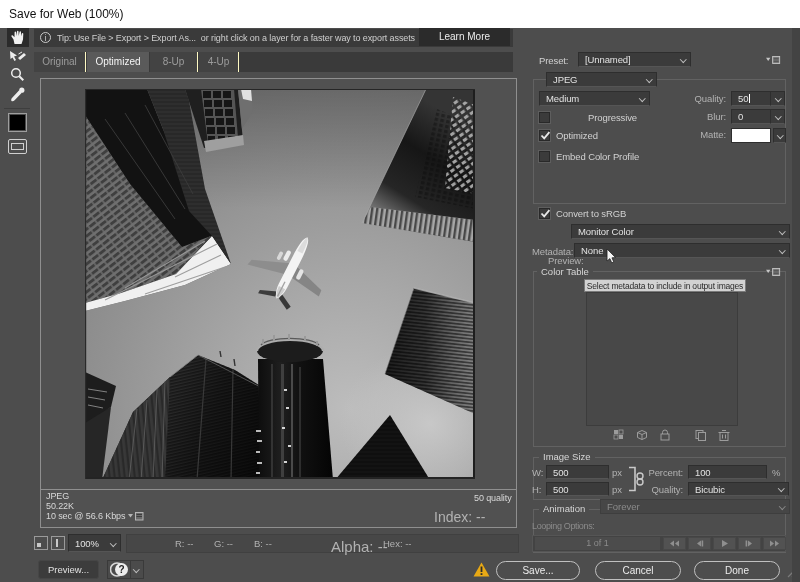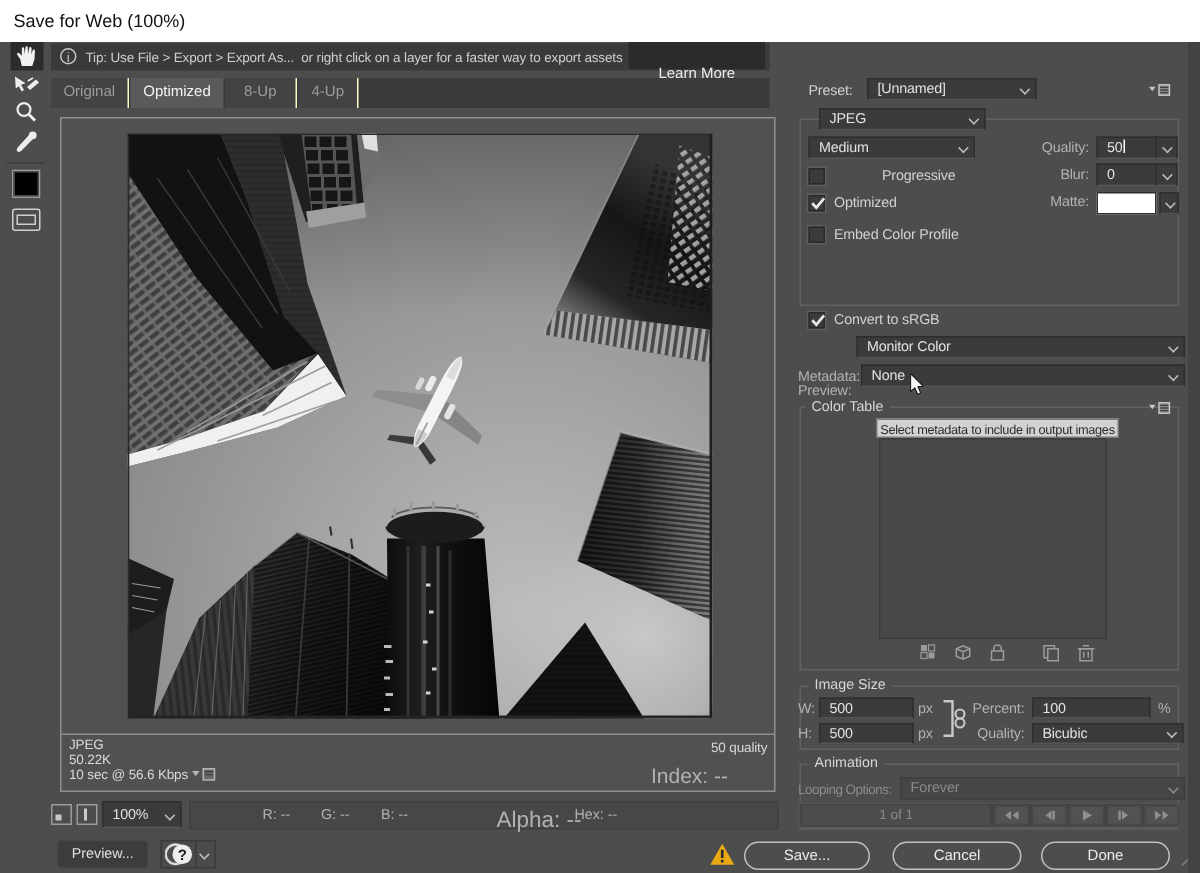--- a/index.html
+++ b/index.html
@@ -42,21 +42,21 @@
 </svg>
 <div class="abs" style="left:4px;top:108px;width:26px;height:1px;background:#3e3e3e;"></div>
 <div class="abs" style="left:8px;top:113px;width:19px;height:19px;background:#000;border:1px solid #9e9e9e;box-shadow:inset 0 0 0 1px #4a4a4a;"></div>
 <div class="abs" style="left:8px;top:139px;width:19px;height:15px;border:1px solid #cfcfcf;border-radius:2px;"></div>
 <div class="abs" style="left:11px;top:143px;width:13px;height:7px;border:1px solid #cfcfcf;"></div>
 
 <div class="abs" style="left:34px;top:29px;width:479px;height:18px;background:#3a3a3a;"></div>
 <div class="abs" style="left:40px;top:32px;width:11px;height:11px;border:1px solid #c9c9c9;border-radius:50%;color:#c9c9c9;font-size:9px;text-align:center;line-height:10px;">i</div>
 <div class="abs" style="left:57px;top:33px;font-size:9px;letter-spacing:-0.1px;color:#cfcfcf;white-space:nowrap;">Tip: Use File &gt; Export &gt; Export As...&nbsp; or right click on a layer for a faster way to export assets</div>
 <div class="abs" style="left:419px;top:28px;width:91px;height:18px;background:#2b2b2b;"></div>
-<div class="abs" style="left:419px;top:31px;width:91px;text-align:center;color:#ececec;font-size:10px;margin-top:13px;">Learn More</div>
+<div class="abs" style="left:419px;top:31px;width:91px;text-align:center;color:#ececec;font-size:10px;">Learn More</div>
 
 <div class="abs" style="left:34px;top:52px;width:479px;height:20px;background:#3a3a3a;"></div>
 <div class="tab" style="left:34px;width:52px;">Original</div>
 <div class="tab" style="left:87px;width:62px;background:#5a5a5a;border-right:none;color:#f4f4f4;">Optimized</div>
 <div class="tab" style="left:150px;width:48px;">8-Up</div>
 <div class="tab" style="left:199px;width:40px;">4-Up</div>
 
 <div class="abs" style="left:40px;top:78px;width:477px;height:450px;border:1px solid #8f8f8f;background:#515151;"></div>
 
 <div class="abs" style="left:85px;top:89px;width:390px;height:390px;">
@@ -373,21 +373,21 @@
 
 <div class="cb" style="left:539px;top:151px;"></div>
 <div class="abs lbl" style="left:556px;top:151px;">Embed Color Profile</div>
 
 <div class="cb" style="left:539px;top:208px;"></div>
 <svg class="abs" style="left:539px;top:207px;" width="13" height="13" viewBox="0 0 13 13">
     <path d="M2.5 6.5 L5.2 9.4 L10.4 3.2" stroke="#e8e8e8" stroke-width="1.8" fill="none"></path>
   </svg>
 <div class="abs lbl" style="left:556px;top:208px;">Convert to sRGB</div>
 
-<div class="abs lbl dim" style="left:532px;top:227px;margin-top:28px;">Preview:</div>
+<div class="abs lbl dim" style="left:548px;top:227px;margin-top:28px;">Preview:</div>
 <div class="abs dd" style="left:571px;top:224px;width:219px;height:15px;">Monitor Color<span class="chev"></span></div>
 
 <div class="abs lbl dim" style="left:532px;top:246px;">Metadata:</div>
 <div class="abs dd" style="left:574px;top:243px;width:216px;height:15px;">None<span class="chev"></span></div>
 <svg class="abs" style="left:606px;top:249px;" width="11" height="16" viewBox="0 0 12 18">
     <path d="M1 0 L1 13.5 L4.2 10.8 L6.3 15.6 L8.6 14.6 L6.5 9.9 L10.5 9.6 Z" fill="#f5f5f5" stroke="#1a1a1a" stroke-width="0.8"></path>
   </svg>
 
 <div class="fs" style="left:533px;top:271px;width:253px;height:176px;"></div>
 <div class="fsh" style="left:537px;top:266px;">Color Table</div>
@@ -442,21 +442,21 @@
 </svg>
 <div class="abs lbl dim" style="right:117px;top:467px;">Percent:</div>
 <div class="abs dd" style="left:688px;top:465px;width:79px;height:14px;">100</div>
 <div class="abs lbl dim" style="left:772px;top:467px;">%</div>
 <div class="abs lbl dim" style="right:117px;top:484px;">Quality:</div>
 <div class="abs dd" style="left:688px;top:482px;width:101px;height:14px;">Bicubic<span class="chev" style="top:3px;"></span></div>
 
 <div class="fs" style="left:533px;top:509px;width:253px;height:44px;"></div>
 <div class="fsh" style="left:539px;top:503px;">Animation</div>
 <div class="abs" style="left:532px;top:521px;color:#8b8b8b;font-size:9px;letter-spacing:-0.35px;">Looping Options:</div>
-<div class="abs" style="left:600px;top:518px;width:190px;height:15px;background:#464646;border:1px solid #3e3e3e;color:#8b8b8b;font-size:9.5px;line-height:13px;padding-left:6px;">Forever<span class="chev chevg"></span></div>
+<div class="abs" style="left:600px;top:499px;width:190px;height:15px;background:#464646;border:1px solid #3e3e3e;color:#8b8b8b;font-size:9.5px;line-height:13px;padding-left:6px;">Forever<span class="chev chevg"></span></div>
 <div class="abs" style="left:532px;top:535px;width:254px;height:17px;background:#434343;border:1px solid #555;"></div>
 <div class="abs" style="left:535px;top:537px;width:125px;height:13px;background:#4c4c4c;color:#8b8b8b;font-size:9px;text-align:center;line-height:13px;">1 of 1</div>
 <div class="abs" style="left:663px;top:537px;width:23px;height:13px;background:#525252;border:1px solid #484848;"></div>
 <svg class="abs" style="left:663px;top:537px;" width="23" height="13" viewBox="0 0 23 13">
     <g fill="#8f8f8f">
       <path d="M11,3.5 L7,6.5 L11,9.5 Z M16,3.5 L12,6.5 L16,9.5 Z"></path>
     </g>
   </svg>
 <div class="abs" style="left:688px;top:537px;width:23px;height:13px;background:#525252;border:1px solid #484848;"></div>
 <svg class="abs" style="left:688px;top:537px;" width="23" height="13" viewBox="0 0 23 13">

